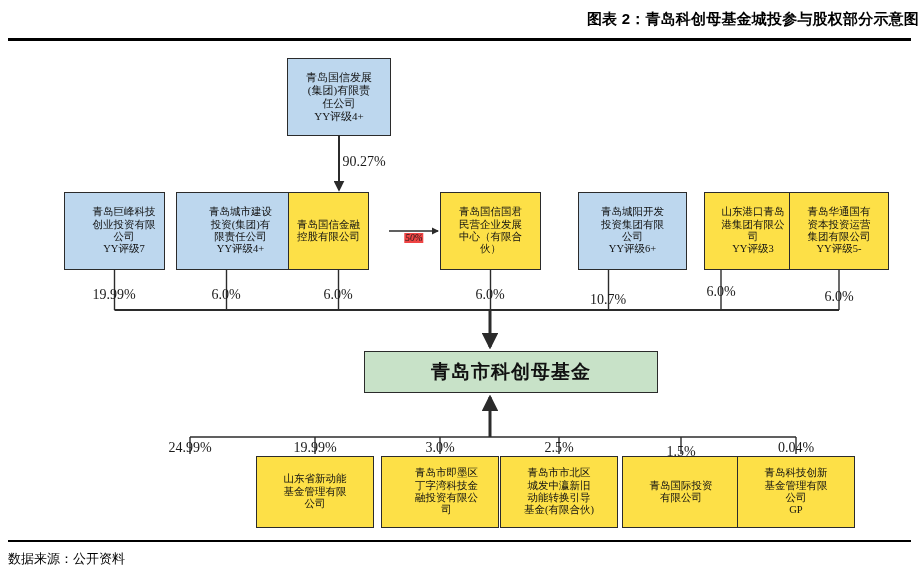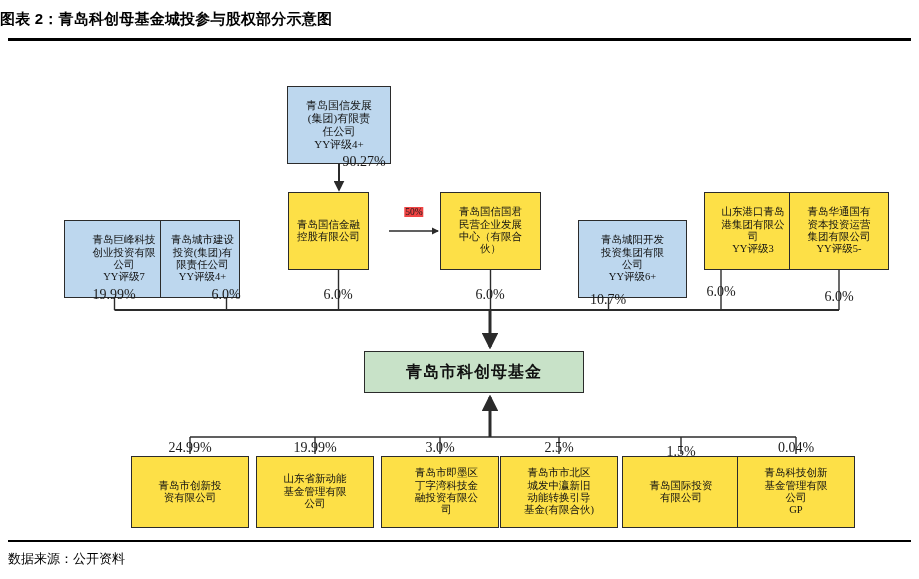--- a/index.html
+++ b/index.html
@@ -15,21 +15,21 @@
     color: #1a1a1a;
     overflow: hidden;
   }
 
   
   #chart-title {
     position: absolute;
     left: 0;
     top: 10px;
     width: 919px;
-    text-align: left;
+    text-align: right;
     font-family: "Liberation Sans", "DejaVu Sans", sans-serif;
     font-weight: bold;
     font-size: 15px;
     letter-spacing: 0.2px;
     color: #000;
   }
   #title-rule {
     position: absolute;
     left: 8px;
     top: 38px;
@@ -81,40 +81,40 @@
     display: flex;
     align-items: center;
     justify-content: center;
     text-align: center;
     line-height: 1.18;
     font-size: 10.5px;
     color: #111;
     padding: 2px 3px;
     font-family: "Liberation Serif", "DejaVu Serif", serif;
   }
-  .node.blue  { background: #bdd7ee; margin-top: 28px; }
+  .node.blue  { background: #bdd7ee; }
   .node.green { background: #c8e2c8; }
   .node .txt { display: block; width: 100%; white-space: pre-line; }
 
   #node-root {
     left: 287px; top: 14px; width: 104px; height: 78px;
     font-size: 11px;
   }
   .row2 { top: 148px; height: 78px; }
   #node-jufeng     { left: 64px;  width: 101px; padding-left: 22px; }
-  #node-chengshi   { left: 160px; width: 80px; padding-left: 8px; }
+  #node-chengshi   { left: 176px; width: 124px; padding-left: 8px; }
   #node-jinkong    { left: 288px; width: 81px; }
   #node-guojun     { left: 440px; width: 101px; }
   #node-chengyang  { left: 578px; width: 109px; }
   #node-gangkou    { left: 676px; width: 98px; margin-left: 28px;  }
   #node-huatong    { left: 789px; width: 100px; }
 
   #node-fund {
-    left: 364px; top: 307px; width: 220px; height: 42px;
-    font-size: 16px; font-weight: bold; letter-spacing: 1px;
+    left: 364px; top: 307px; width: 294px; height: 42px;
+    font-size: 19px; font-weight: bold; letter-spacing: 1px;
   }
 
   .row3 { top: 412px; height: 72px; }
   #node-chuangxin  { left: 131px; width: 118px; }
   #node-xindongneng{ left: 256px; width: 118px; }
   #node-jimo       { left: 381px; width: 118px; padding-left: 16px; }
   #node-shibei     { left: 500px; width: 118px; }
   #node-guoji      { left: 622px; width: 118px; }
   #node-gp         { left: 737px; width: 118px; }
 
@@ -221,24 +221,20 @@
     <span class="txt">青岛华通国有
 资本投资运营
 集团有限公司
 YY评级5-</span>
   </div>
 
   <div class="node green" id="node-fund">
     <span class="txt">青岛市科创母基金</span>
   </div>
 
-  <div class="node row3" id="node-chuangxin">
-    <span class="txt">青岛市创新投
-资有限公司</span>
-  </div>
   <div class="node row3" id="node-xindongneng">
     <span class="txt">山东省新动能
 基金管理有限
 公司</span>
   </div>
   <div class="node row3" id="node-jimo">
     <span class="txt">青岛市即墨区
 丁字湾科技金
 融投资有限公
 司</span>
@@ -254,21 +250,21 @@
 有限公司</span>
   </div>
   <div class="node row3" id="node-gp">
     <span class="txt">青岛科技创新
 基金管理有限
 公司
 GP</span>
   </div>
 
   <div class="pct" style="left:364px; top:110px;">90.27%</div>
-  <div class="pct small" style="left:414px; top:163px; background:#ef4444; padding:0 1px;">50%</div>
+  <div class="pct small" style="left:414px; top:189px; background:#ef4444; padding:0 1px;font-style:italic;">50%</div>
 
   <div class="pct" style="left:114px; top:243px;">19.99%</div>
   <div class="pct" style="left:226px; top:243px;">6.0%</div>
   <div class="pct" style="left:338px; top:243px;">6.0%</div>
   <div class="pct" style="left:490px; top:243px;">6.0%</div>
   <div class="pct" style="left:608px; top:248px;">10.7%</div>
   <div class="pct" style="left:721px; top:240px;">6.0%</div>
   <div class="pct" style="left:839px; top:245px;">6.0%</div>
 
   <div class="pct" style="left:190px; top:396px;">24.99%</div>

